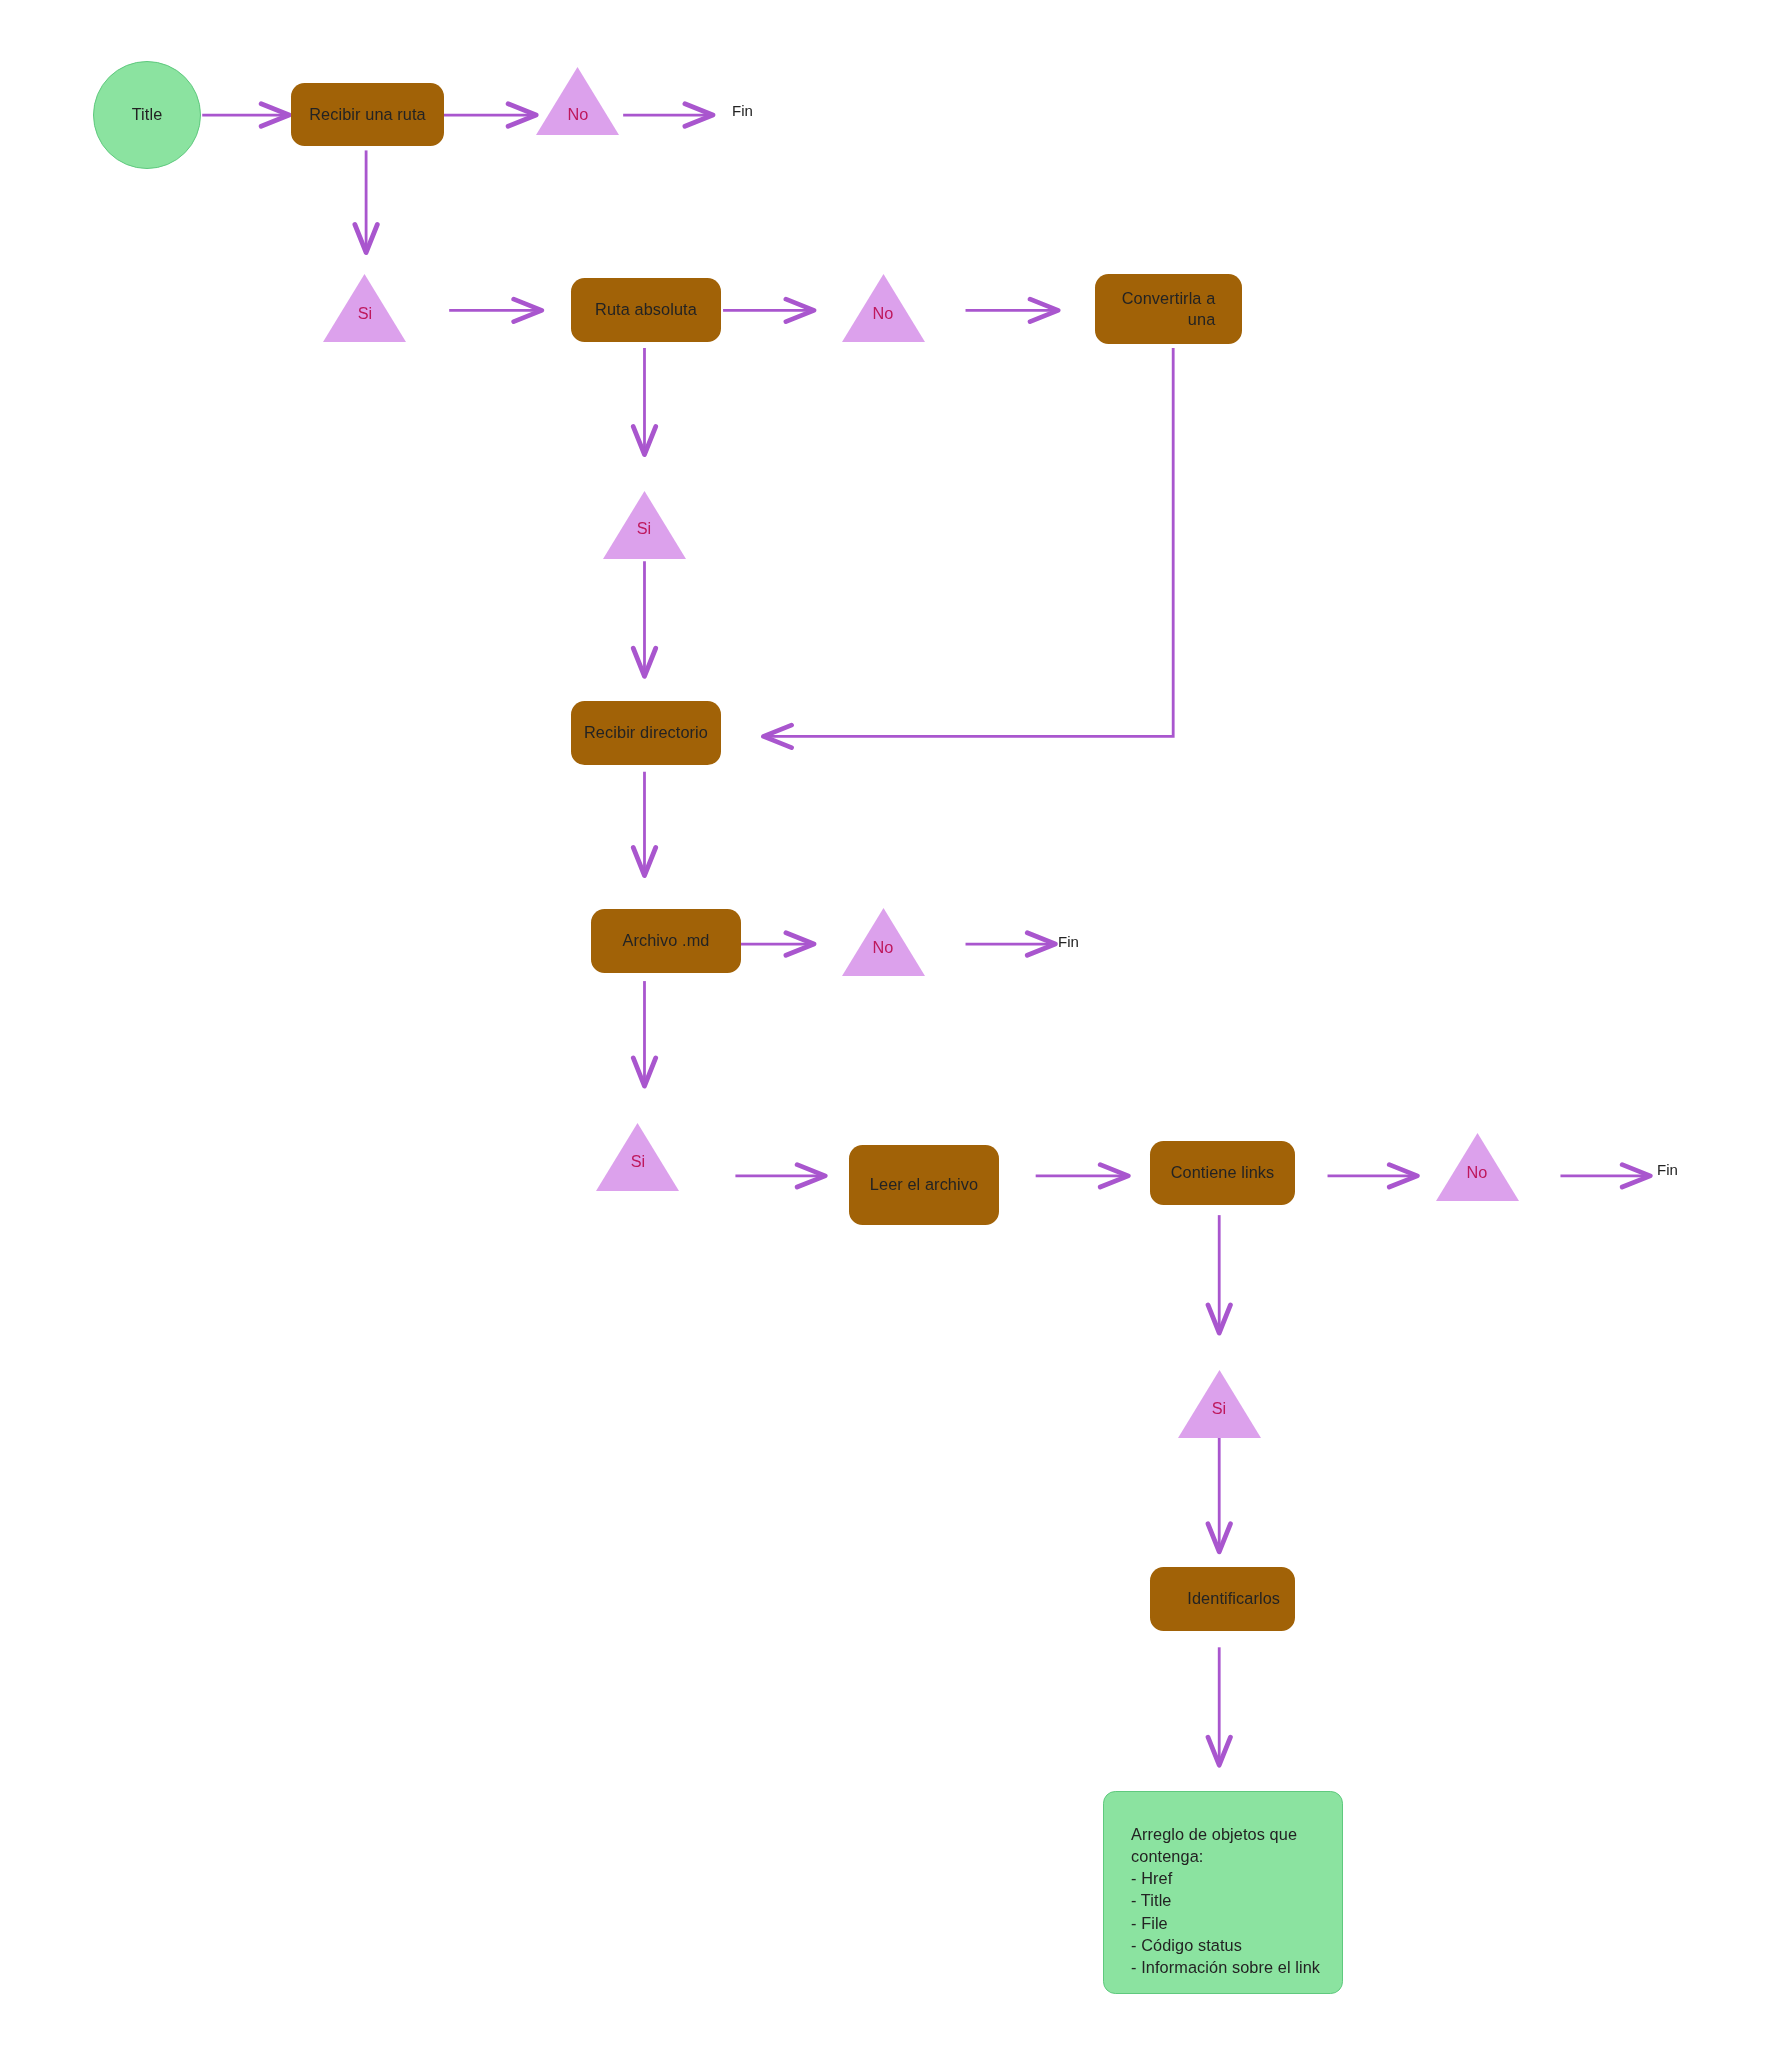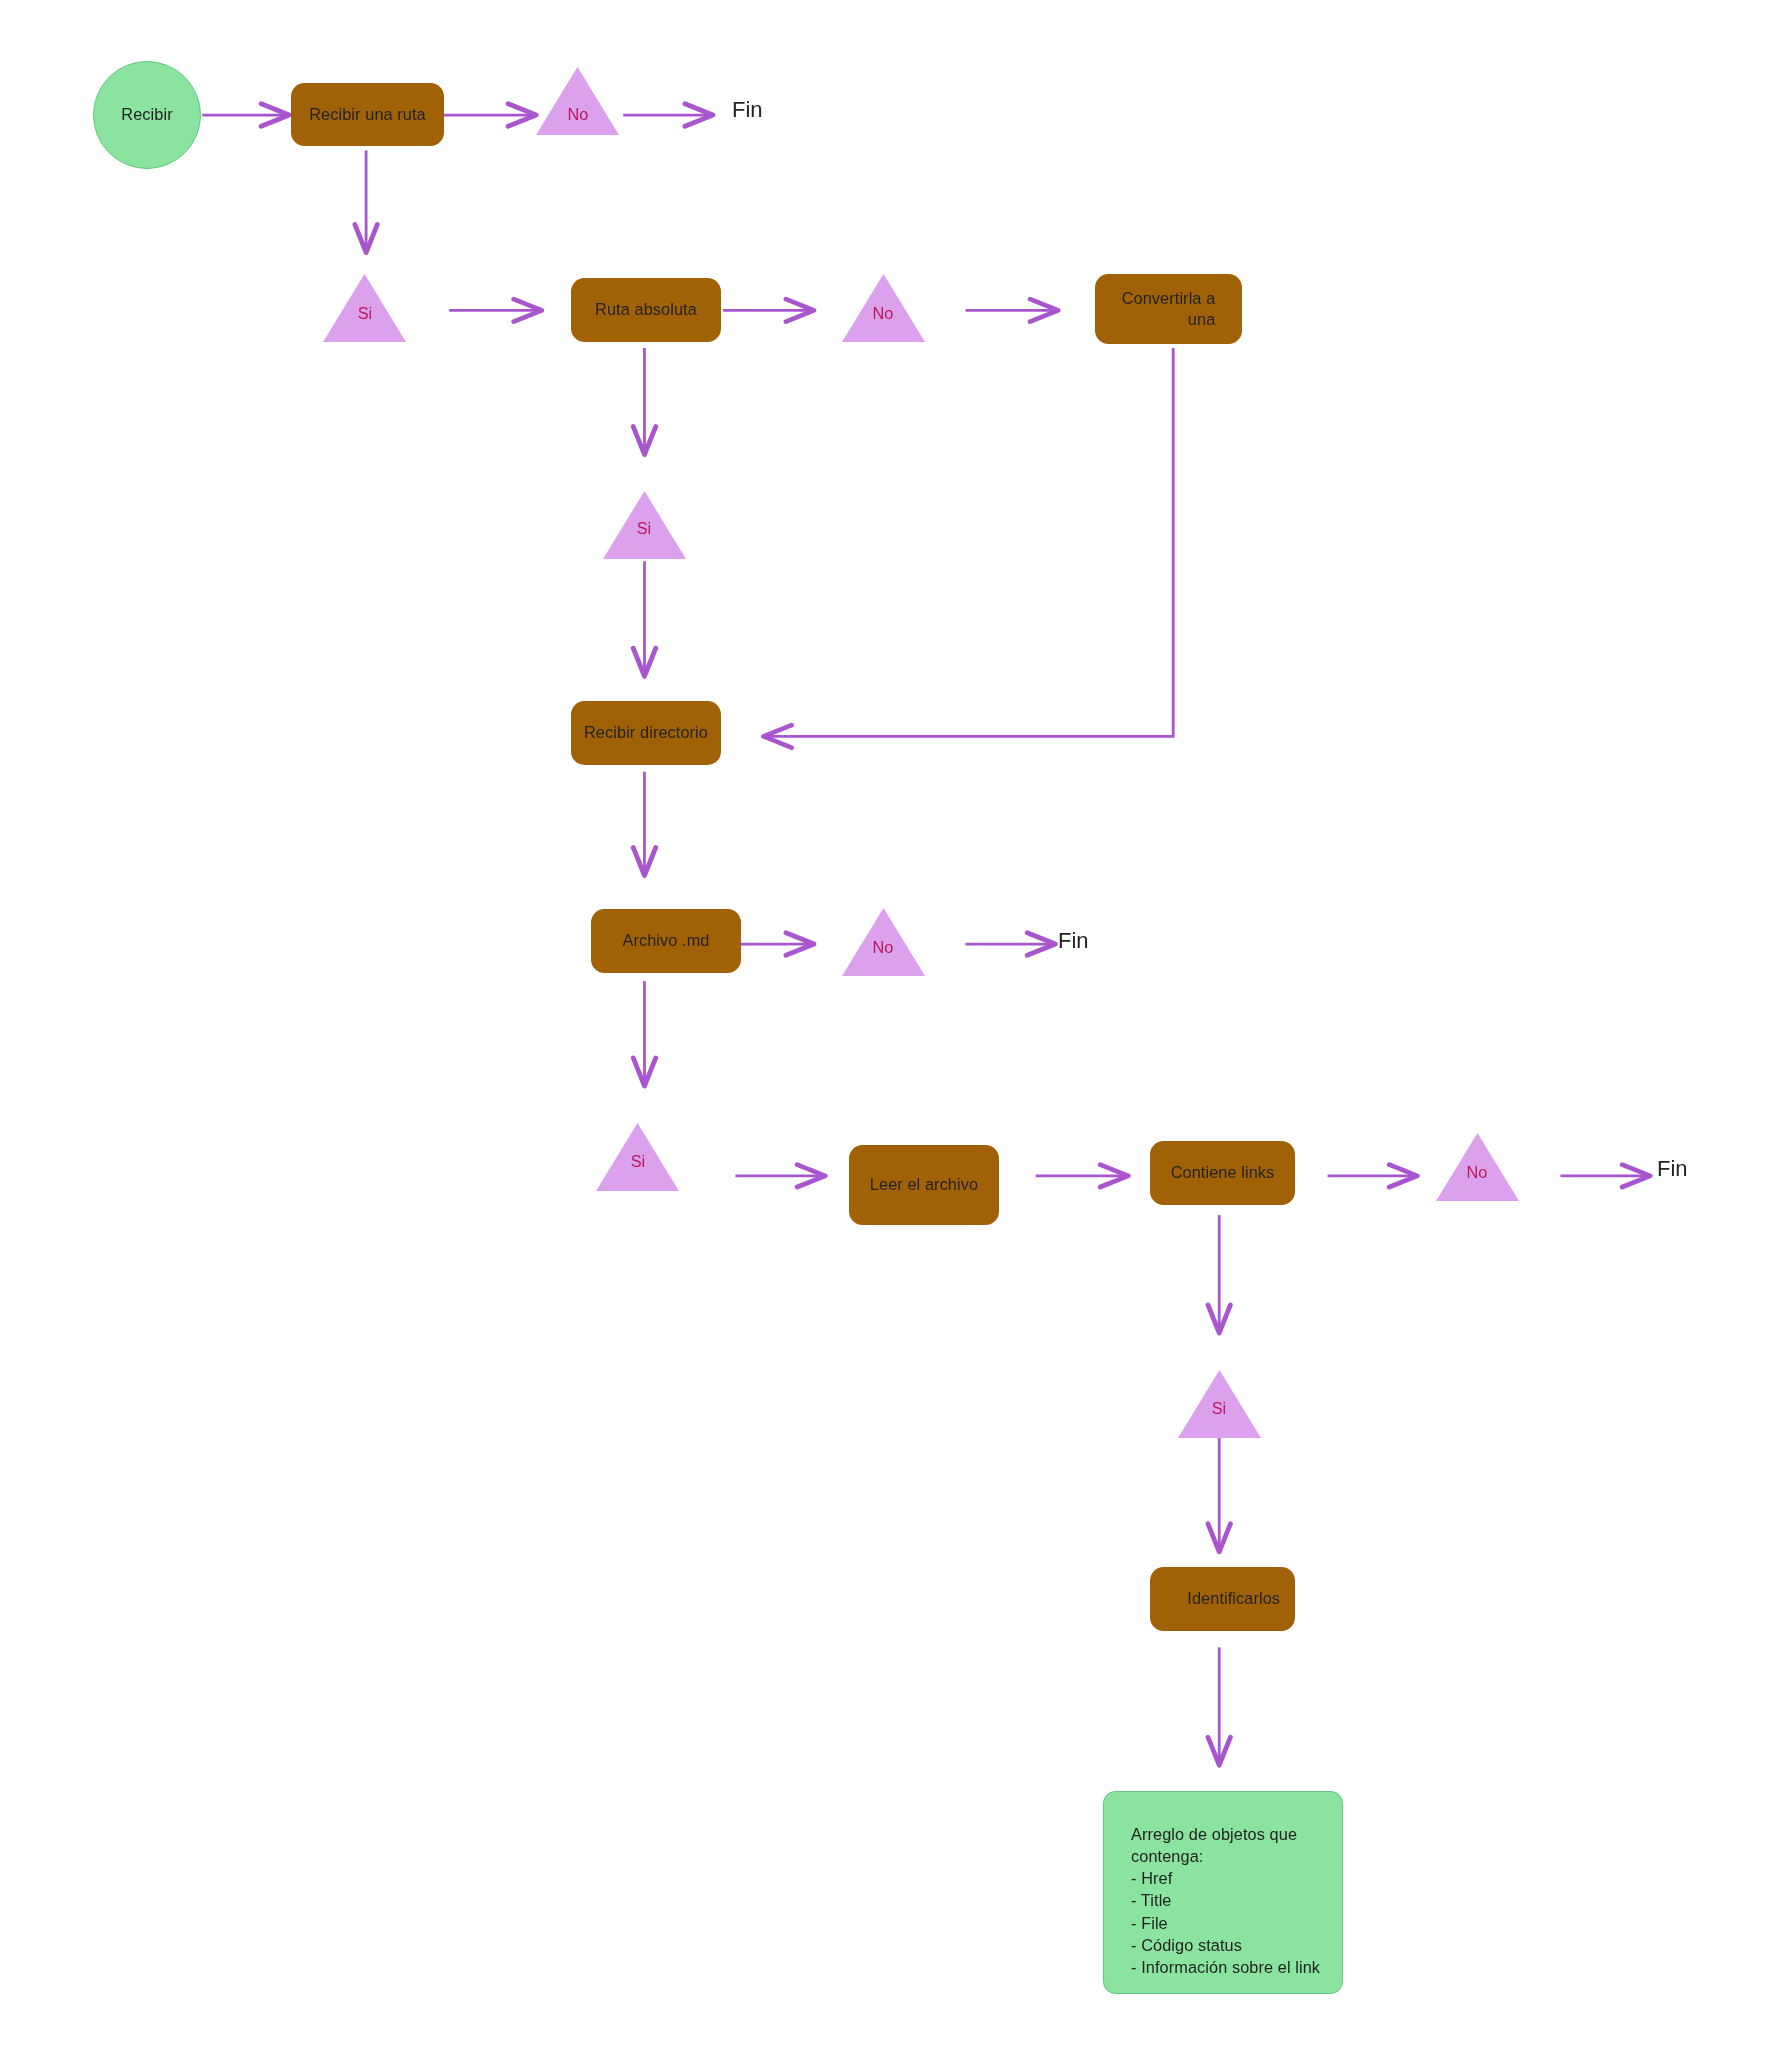--- a/index.html
+++ b/index.html
@@ -66,21 +66,21 @@
     position: absolute;
     color: #be185d;
     font-size: 16.3px;
     text-align: center;
     white-space: nowrap;
     transform: translate(-50%, -50%);
   }
   .plain-label {
     position: absolute;
     color: #232323;
-    font-size: 22px;
+    font-size: 15px;
     white-space: nowrap;
     transform: translateY(-50%);
   }
   
   .edge-svg {
     position: absolute;
     left: 0;
     top: 0;
     width: 1784px;
     height: 2066px;
@@ -137,21 +137,21 @@
       <path d="M2780,2095 L2940,2095"></path>
 
       <path d="M2172,2165 L2172,2375"></path>
 
       <path d="M2172,2560 L2172,2765"></path>
 
       <path d="M2172,2935 L2172,3145"></path>
     </g>
   </svg>
 
-  <div class="node term-circle" style="left:93px; top:61px; width:108px; height:108px;">Recibir</div>
+  <div class="node term-circle" style="left:93px; top:61px; width:108px; height:108px;">Title</div>
 
   <div class="node proc" style="left:291px; top:83px; width:153px; height:63px;">Recibir una ruta</div>
 
   <div class="tri" style="left:536px; top:67px; width:83px; height:68px;"></div>
   <div class="tri-label" style="left:578px; top:114px;">No</div>
 
   <div class="plain-label" style="left:732px; top:110px;">Fin</div>
 
   <div class="tri" style="left:323px; top:274px; width:83px; height:68px;"></div>
   <div class="tri-label" style="left:365px; top:313px;">Si</div>

